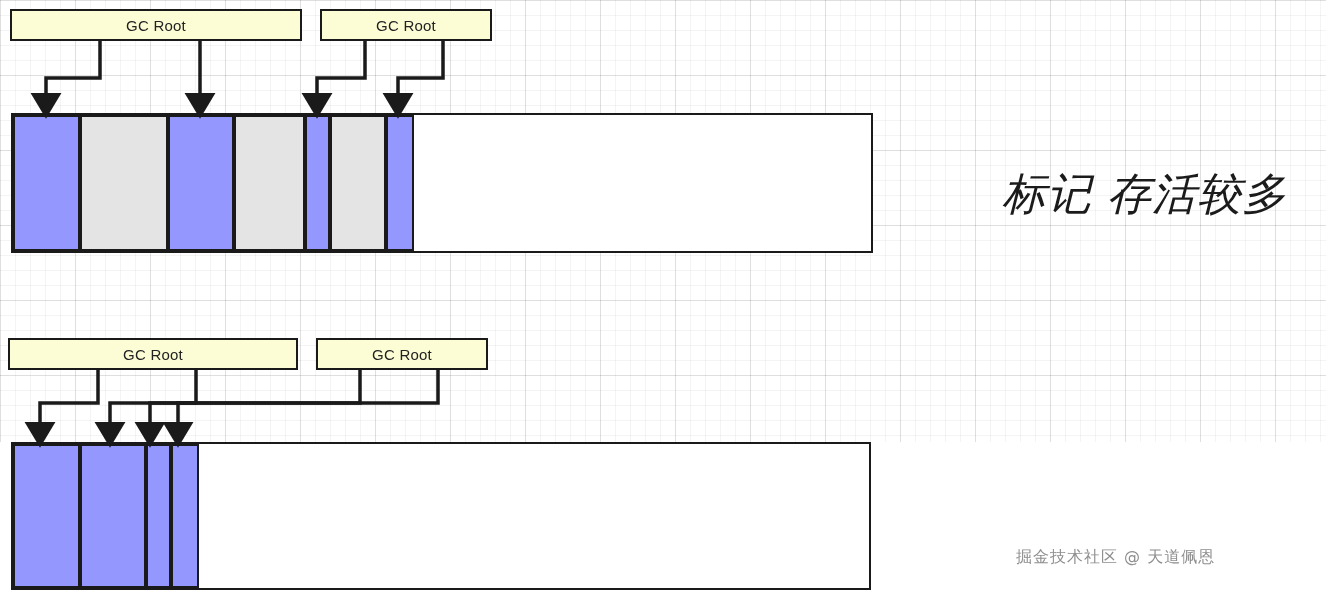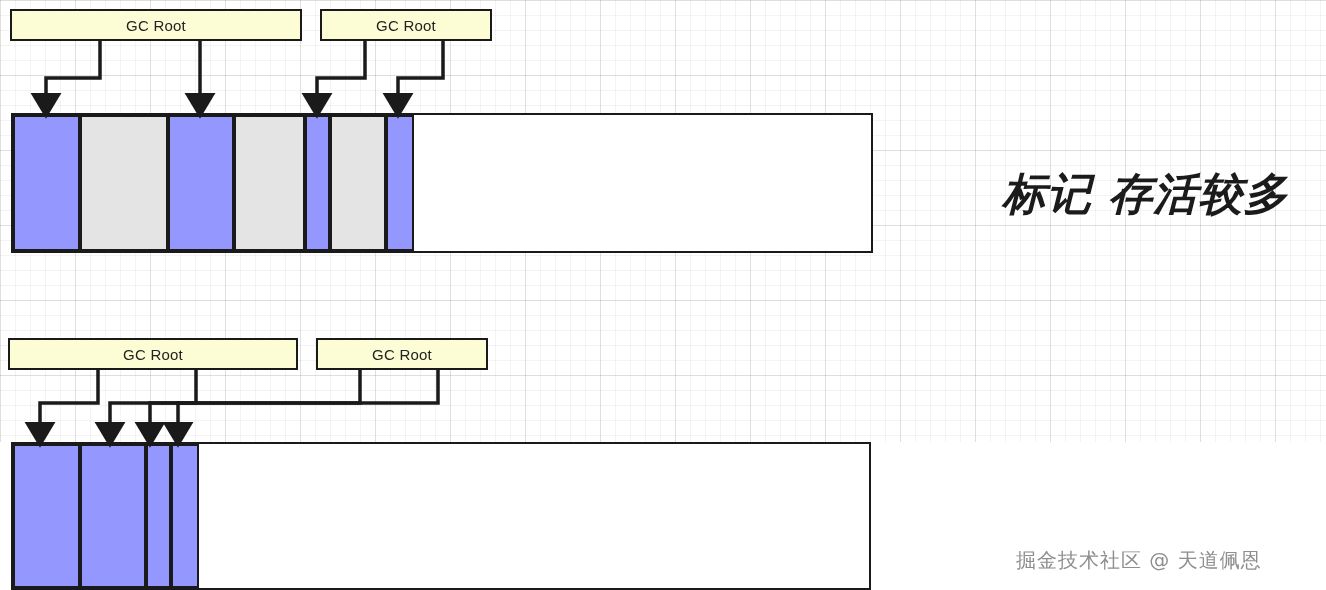--- a/index.html
+++ b/index.html
@@ -61,34 +61,34 @@
     position: absolute;
     left: 0;
     top: 0;
     width: 1326px;
     height: 590px;
     pointer-events: none;
   }
   .label-cn {
     position: absolute;
     font-family: "DejaVu Sans", sans-serif;
-    font-weight: bold;
+    font-weight: normal;
     font-style: italic;
     color: #1b1b1b;
     white-space: nowrap;
     letter-spacing: 1px;
     text-align: center;
   }
   .label-main {
     font-size: 44px;
   }
   .watermark {
     position: absolute;
     font-family: "DejaVu Sans", sans-serif;
-    font-size: 20px;
+    font-size: 16px;
     color: #8e8e8e;
     white-space: nowrap;
     letter-spacing: 1px;
   }
 </style>
 </head>
 <body>
 
 <div id="canvas">
 

